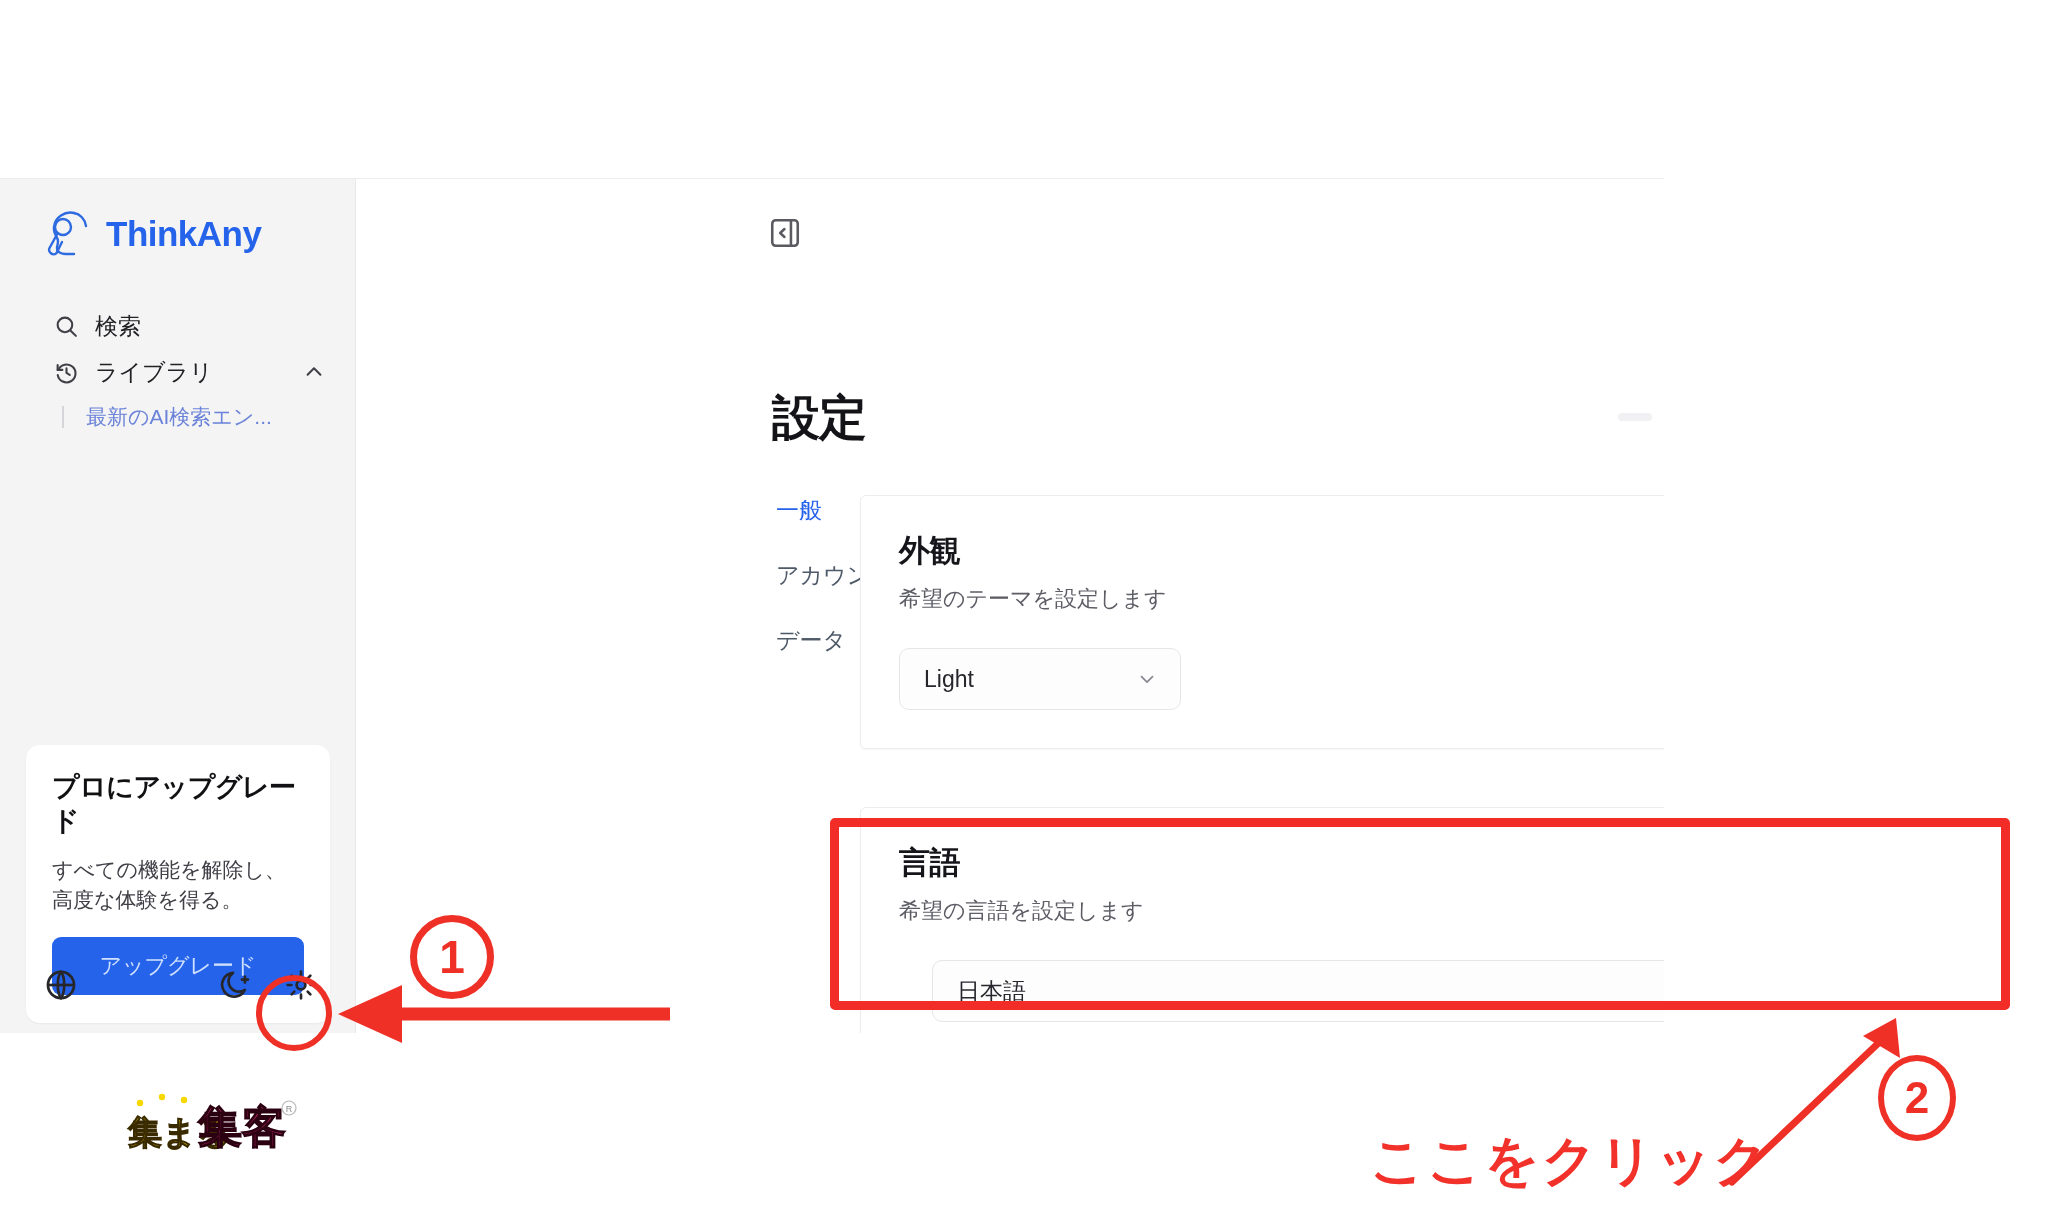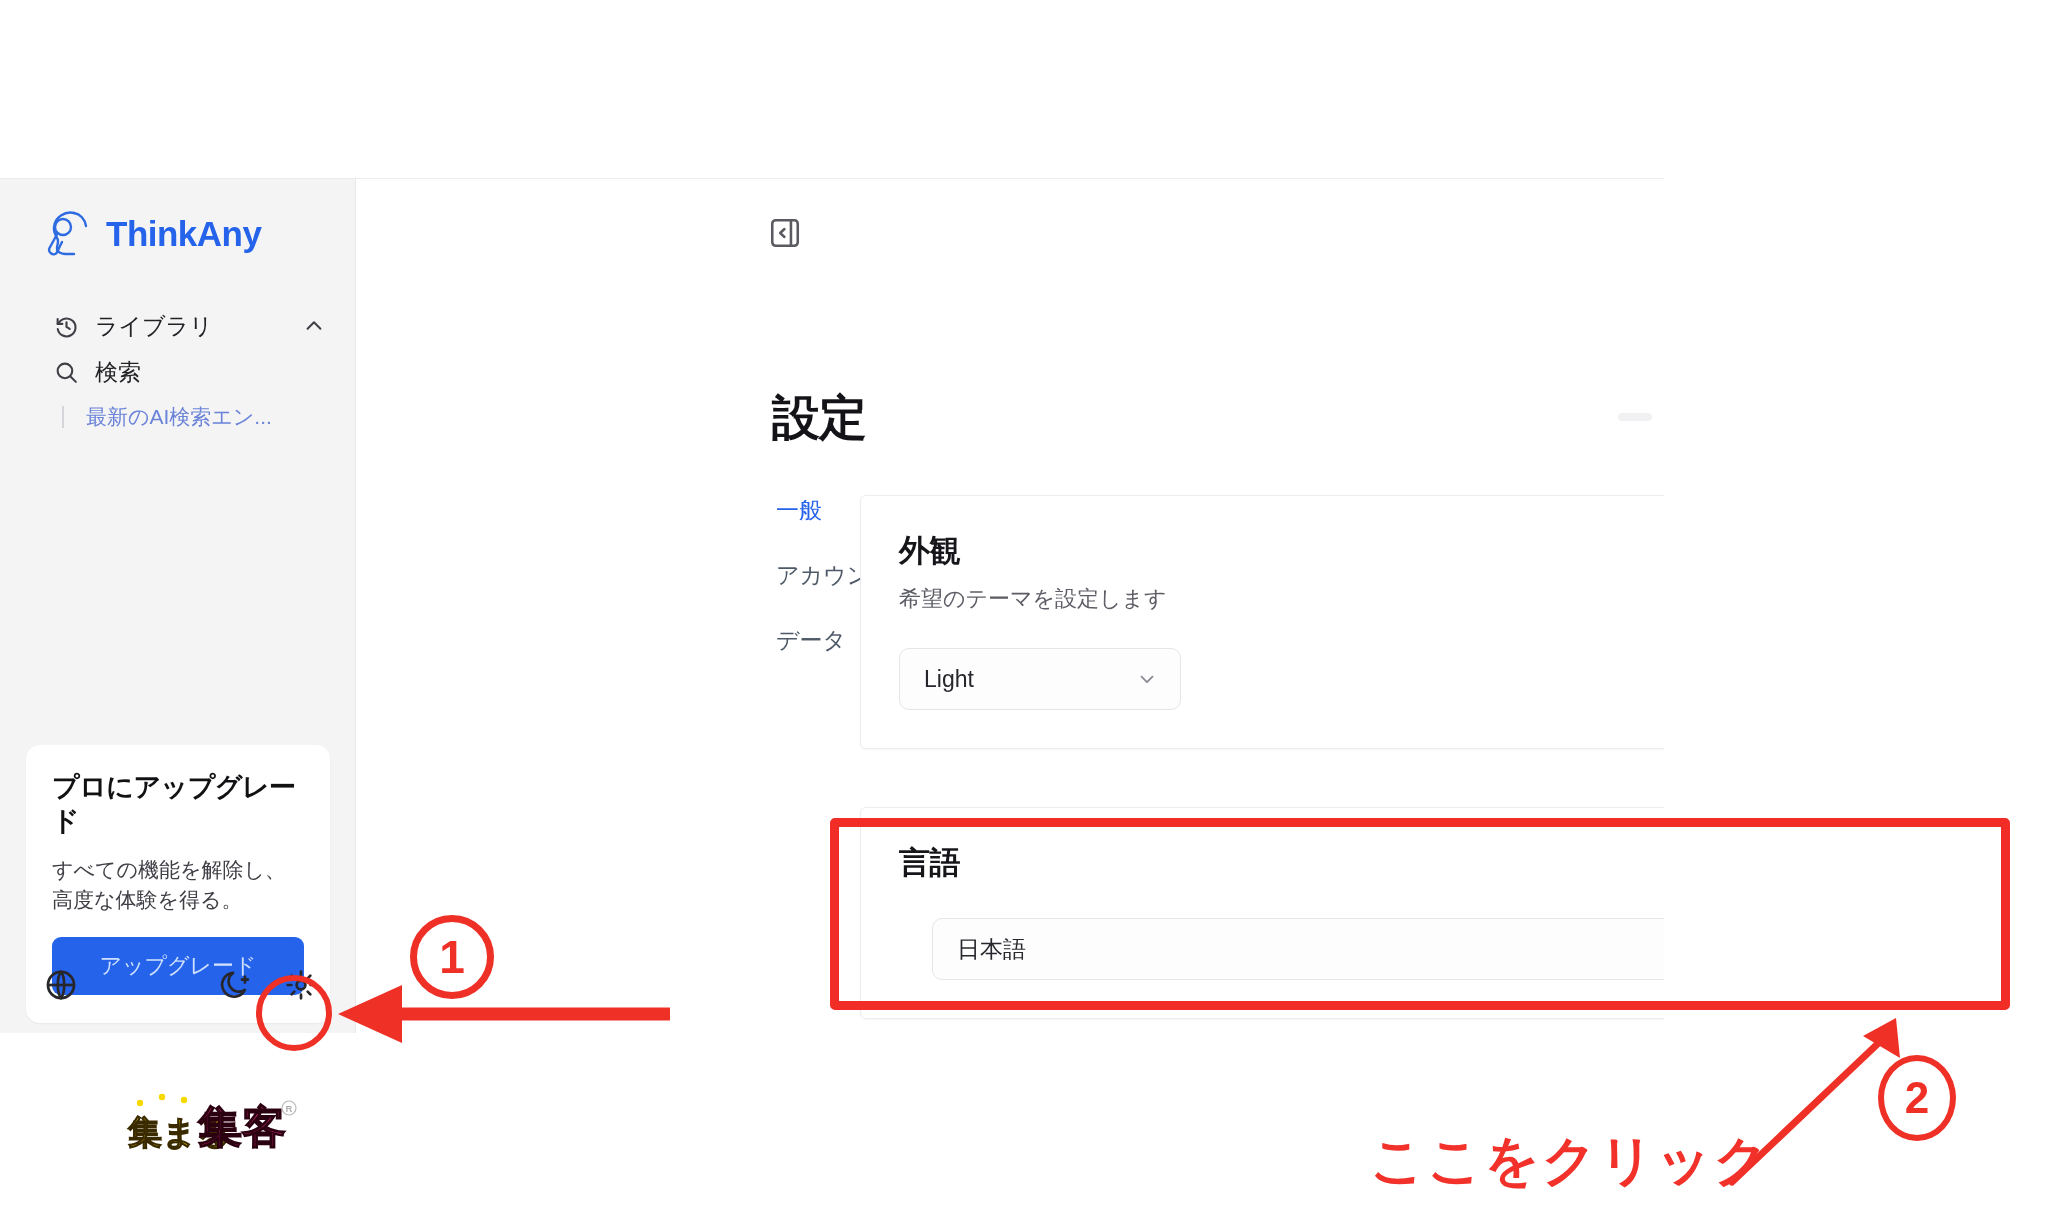--- a/index.html
+++ b/index.html
@@ -169,44 +169,44 @@
             <path d="M30 6c6 1 11 6 12 13"></path>
           </svg>
         </span>
         <span class="brand-name">ThinkAny</span>
       </div>
 
       <nav class="nav">
 
         <div class="nav-row">
           <span class="nav-ico">
+            <svg viewBox="0 0 24 24" fill="none" stroke="currentColor" stroke-width="2" stroke-linecap="round">
+                <circle cx="10.5" cy="10.5" r="7"></circle>
+                <path d="M16 16l5 5"></path>
+              </svg>
+          </span>
+          <span class="label">検索</span>
+        </div>
+
+        <div class="nav-row">
+          <span class="nav-ico">
             <svg viewBox="0 0 24 24" fill="none" stroke="currentColor" stroke-width="2" stroke-linecap="round" stroke-linejoin="round">
               <path d="M3.5 9.5V4.8"></path>
                 <path d="M3.5 9.5H8"></path>
               <path d="M4.2 9.4A8.6 8.6 0 1 1 3.6 14.5"></path>
               <path d="M12 8v4.4l3.1 1.9"></path>
             </svg>
           </span>
           <span class="label">ライブラリ</span>
           <span class="spacer"></span>
           <span class="chev-up">
             <svg viewBox="0 0 24 24" fill="none" stroke="currentColor" stroke-width="2.2" stroke-linecap="round" stroke-linejoin="round">
                 <path d="M5 15l7-7 7 7"></path>
               </svg>
           </span>
-        </div>
-
-        <div class="nav-row">
-          <span class="nav-ico">
-            <svg viewBox="0 0 24 24" fill="none" stroke="currentColor" stroke-width="2" stroke-linecap="round">
-                <circle cx="10.5" cy="10.5" r="7"></circle>
-                <path d="M16 16l5 5"></path>
-              </svg>
-          </span>
-          <span class="label">検索</span>
         </div>
 
         <div class="nav-sub">
           <span class="tick"></span>
           <span class="label">最新のAI検索エン...</span>
         </div>
       </nav>
 
       <div class="upgrade-card">
         <div class="upgrade-title">プロにアップグレード</div>
@@ -268,20 +268,21 @@
             <span class="chev-dn">
               <svg viewBox="0 0 24 24" fill="none" stroke="currentColor" stroke-width="2" stroke-linecap="round" stroke-linejoin="round">
                   <path d="M6 9.5l6 6 6-6"></path>
                 </svg>
             </span>
           </div>
         </div>
 
         <div class="card">
           <div class="card-title">言語</div>
+          <div class="card-sub">希望の言語を設定します</div>
           <div class="select wide">
             <span class="val">日本語</span>
             <span class="chev-dn">
               <svg viewBox="0 0 24 24" fill="none" stroke="currentColor" stroke-width="2" stroke-linecap="round" stroke-linejoin="round">
                   <path d="M6 9.5l6 6 6-6"></path>
                 </svg>
             </span>
           </div>
         </div>
       </div>

